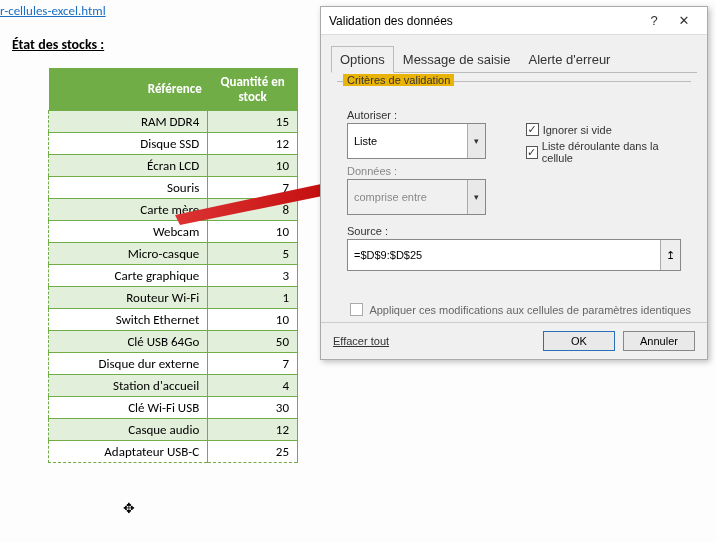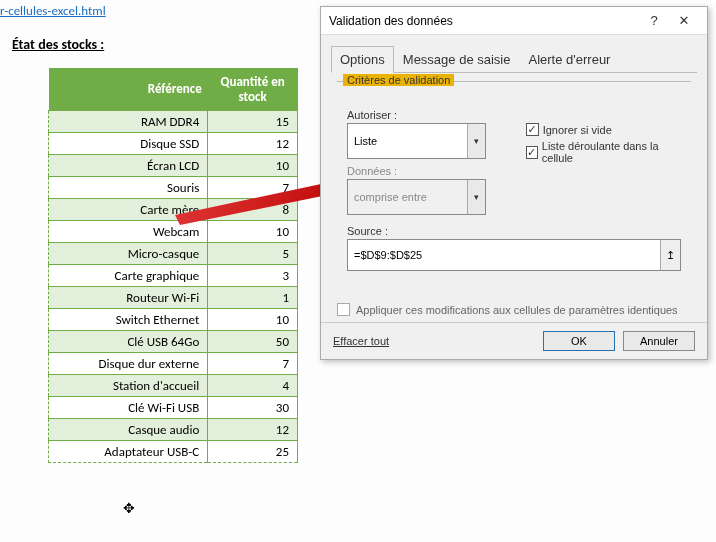--- a/index.html
+++ b/index.html
@@ -142,21 +142,21 @@
   .source-input {
     display:flex;align-items:center;
     border:1px solid #888;background:#fff;height:32px;margin-top:2px;
   }
   .source-input .val { flex:1; padding:0 6px; font-size:11px; }
   .source-input .btn {
     width:20px;height:100%;
     border-left:1px solid #aaa;background:#eee;
     display:flex;align-items:center;justify-content:center;font-size:11px;
   }
-  .apply-row { display:flex;align-items:center;gap:6px;margin:18px 16px 6px 16px;font-size:11px;color:#666;}
+  .apply-row { display:flex;align-items:center;gap:6px;margin:18px 16px 6px 16px;font-size:11px;color:#666;justify-content:flex-end;}
   .apply-row .box { width:13px;height:13px;border:1px solid #aaa;background:#fff;}
   .btn-row {
     display:flex;align-items:center;padding:8px 12px;gap:8px;border-top:1px solid #ccc;margin-top:6px;
   }
   .btn-row .link { text-decoration: underline; color:#333; font-size:11px; }
   .btn-row .spacer{flex:1;}
   .wbtn {
     min-width:72px;padding:3px 10px;border:1px solid #888;background:#e9e9e9;
     font-size:11px;text-align:center;
   }

